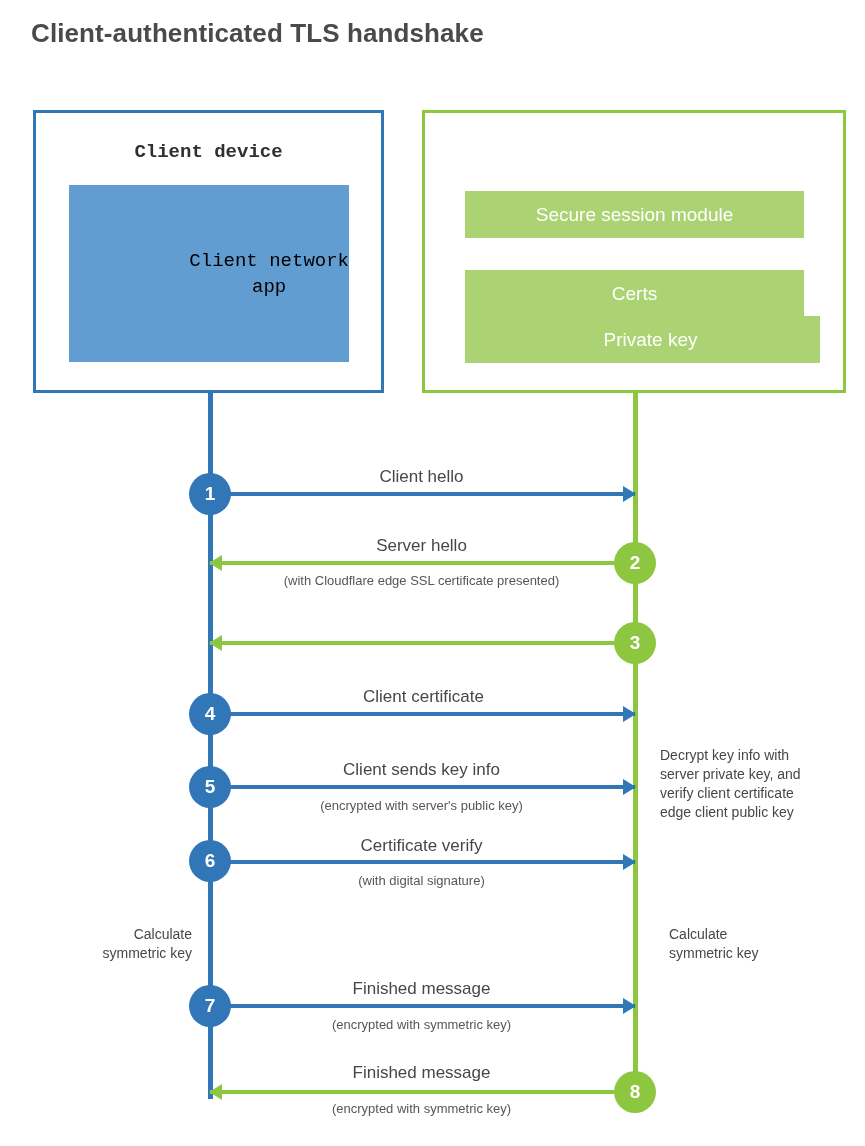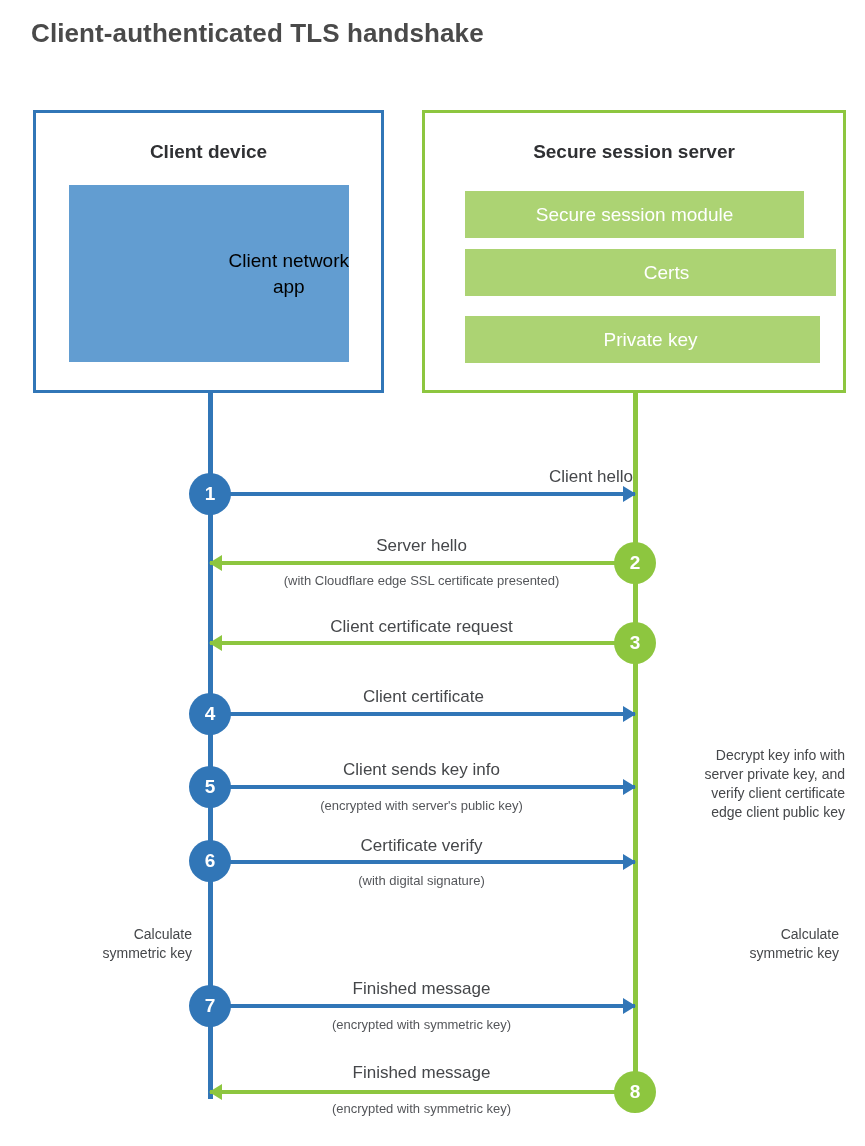--- a/index.html
+++ b/index.html
@@ -36,20 +36,21 @@
     position: absolute;
     background: #ffffff;
     box-sizing: border-box;
   }
   .panel.client {
     left: 33px;
     top: 110px;
     width: 351px;
     height: 283px;
     border: 3px solid #3176b7;
+    font-family: Liberation Mono, monospace;
   }
   .panel.server {
     left: 422px;
     top: 110px;
     width: 424px;
     height: 283px;
     border: 3px solid #8dc63f;
   }
   .panel-title {
     position: absolute;
@@ -86,21 +87,21 @@
     height: 47px;
     background: #acd373;
     color: #ffffff;
     font-size: 19px;
     display: flex;
     align-items: center;
     justify-content: center;
     text-align: center;
   }
   .server-bar.b1 { top: 78px; }
-  .server-bar.b2 { top: 136px; padding-left: 32px; }
+  .server-bar.b2 { top: 157px; }
   .server-bar.b3 { top: 203px; padding-left: 16px; }
 
   
   .lifeline {
     position: absolute;
     width: 5px;
   }
   .lifeline.client-line {
     left: 208px;
     top: 393px;
@@ -172,63 +173,61 @@
     font-size: 13px;
     white-space: nowrap;
   }
   .side-note {
     position: absolute;
     color: #45474a;
     font-size: 14px;
     line-height: 19px;
   }
   .side-note.right-align { text-align: right; }
-  .side-note.left-align { text-align: right; }
+  .side-note.left-align { text-align: left; }
 </style>
 </head>
 <body>
 
 <div id="canvas">
 
   <div class="title">Client-authenticated TLS handshake</div>
 
   <div class="panel client">
     <div class="panel-title">Client device</div>
     <div class="client-app">
       <div>
         <span class="client-app-text">Client network</span>
         <span class="client-app-text">app</span>
       </div>
     </div>
   </div>
 
   <div class="panel server">
-    <div class="panel-title">Secure session server</div>
     <div class="server-bar b1">Secure session module</div>
     <div class="server-bar b2">Certs</div>
     <div class="server-bar b3">Private key</div>
   </div>
 
   <div class="lifeline client-line"></div>
   <div class="lifeline server-line"></div>
 
-  <div class="msg-label" style="left:210px; top:467px; width:423px;text-align:right;">Client hello</div>
+  <div class="msg-label" style="left:210px; top:467px; width:423px;">Client hello</div>
   <div class="arrow blue to-right" style="left:210px; top:492px; width:425px;">
       <span class="head"></span>
     </div>
   <div class="step blue" style="top:473px;">1</div>
 
   <div class="msg-label" style="left:210px; top:536px; width:423px;">Server hello</div>
   <div class="arrow green to-left" style="left:210px; top:561px; width:425px;">
       <span class="head"></span>
     </div>
   <div class="msg-sub" style="left:210px; top:573px; width:423px;">(with Cloudflare edge SSL certificate presented)</div>
   <div class="step green" style="top:542px;">2</div>
 
-  <div class="msg-label" style="left:210px; top:617px; width:423px;">Client certificate request</div>
   <div class="arrow green to-left" style="left:210px; top:641px; width:425px;">
       <span class="head"></span>
     </div>
   <div class="step green" style="top:622px;">3</div>
 
   <div class="msg-label" style="left:212px; top:687px; width:423px;">Client certificate</div>
   <div class="arrow blue to-right" style="left:210px; top:712px; width:425px;">
       <span class="head"></span>
     </div>
   <div class="step blue" style="top:693px;">4</div>

